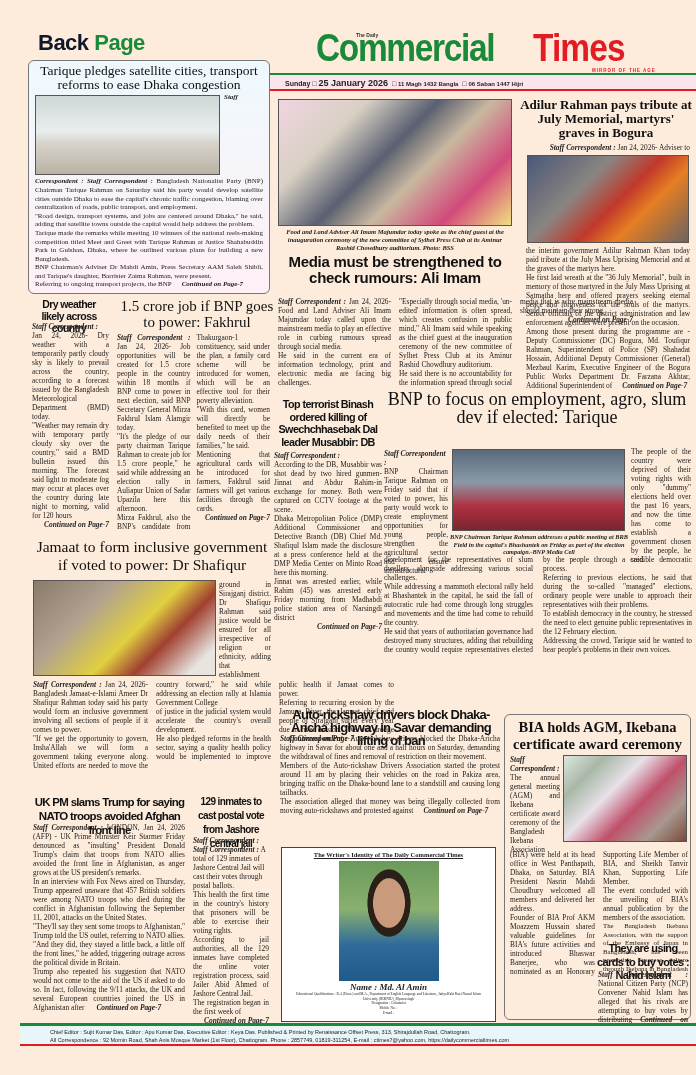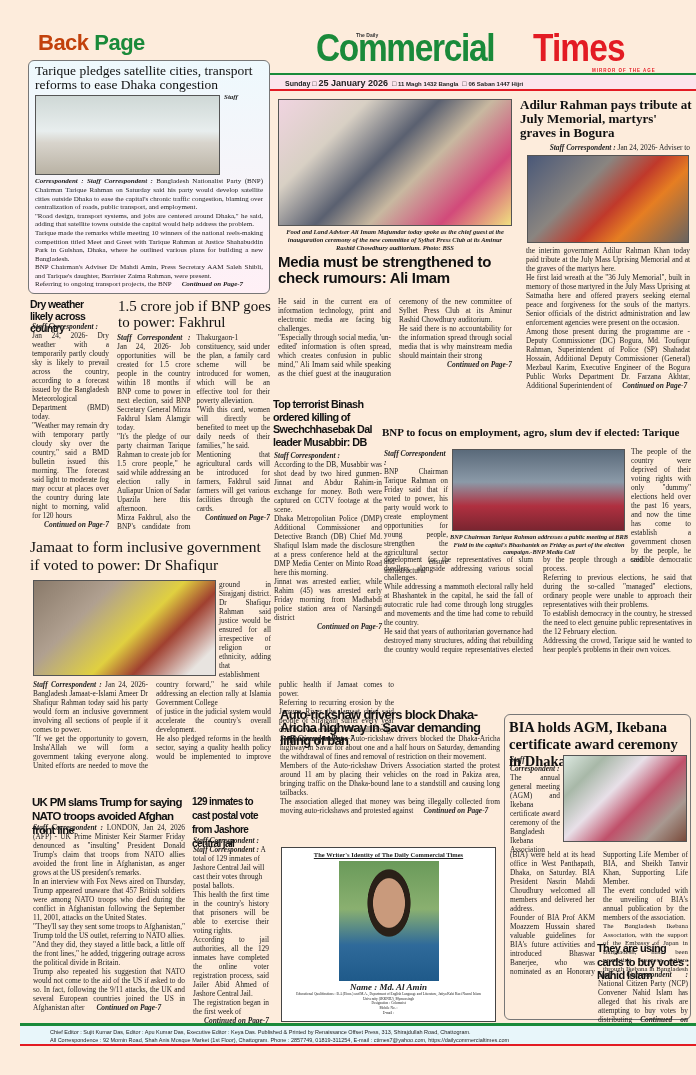--- a/index.html
+++ b/index.html
@@ -3,30 +3,30 @@
 <meta charset="utf-8">
 <style>
 *{box-sizing:border-box;margin:0;padding:0}
 body{width:696px;height:1075px;background:#fdecdc;font-family:"Liberation Serif",serif;color:#222;position:relative;overflow:hidden}
 .abs{position:absolute}
 .cond{font-family:"Liberation Sans",sans-serif;font-weight:bold;letter-spacing:-0.3px}
 p,.txt{font-size:7.4px;line-height:9px;text-align:justify}
 .by{font-style:italic;font-weight:bold}
 .cont{font-style:italic;font-weight:bold;float:right}
 .cont-inline{font-style:italic;font-weight:bold;margin-left:10px}
-h2{font-family:"Liberation Serif",serif;font-weight:normal;color:#111;line-height:1.05}
+h2{font-family:"Liberation Serif",serif;font-weight:normal;text-align:center;color:#111;line-height:1.05}
 .photo{background:linear-gradient(135deg,#8a8a8a,#c9c4bd 40%,#7a7268 70%,#b8a896);border:1px solid #555}
 .box{border:1px solid #777;border-radius:6px}
 .cols2{column-count:2;column-gap:8px}
 </style>
 </head>
 <body>
 
 <div class="abs" style="left:38px;top:30px;font-family:'Liberation Sans',sans-serif;font-weight:bold;font-size:22px;letter-spacing:-0.5px">
-  <span style="color:#c2410c">Back</span>
+  <span style="color:#0f172a">Back</span>
   <span style="color:#1a8a3a">Page</span>
 </div>
 <div class="abs" style="left:316px;top:28px;width:370px;height:48px">
   <span class="abs" style="left:40px;top:4px;font-family:'Liberation Sans',sans-serif;font-size:5px;font-weight:bold;color:#333">The Daily</span>
   <span class="abs" style="left:0;top:0;font-family:'Liberation Sans',sans-serif;font-weight:bold;font-size:38px;color:#1a8a3a;letter-spacing:-1.5px;line-height:40px;transform:scaleX(0.88);transform-origin:left">Commercial</span>
   <span class="abs" style="left:217px;top:0;font-family:'Liberation Sans',sans-serif;font-weight:bold;font-size:38px;color:#e31b23;letter-spacing:-1px;line-height:40px;transform:scaleX(0.88);transform-origin:left">Times</span>
   <span class="abs" style="left:276px;top:40px;font-family:'Liberation Sans',sans-serif;font-size:4.5px;font-weight:bold;color:#e31b23;letter-spacing:1px">MIRROR OF THE AGE</span>
 </div>
 <div class="abs" style="left:270px;top:73px;width:426px;height:2px;background:#1a8a3a"></div>
 <div class="abs" style="left:270px;top:75px;width:426px;height:16px;background:#fce4ec;border-bottom:2px solid #e31b23;font-family:'Liberation Sans',sans-serif;font-size:7px;font-weight:bold;line-height:16px;padding-left:15px;color:#222">
@@ -46,20 +46,21 @@
   <p style="font-size:7px;line-height:8.6px">"Road design, transport systems, and jobs are centered around Dhaka," he said, adding that satellite towns outside the capital would help address the problem.</p>
   <p style="font-size:7px;line-height:8.6px">Tarique made the remarks while meeting 10 winners of the national reels-making competition titled Meet and Greet with Tarique Rahman at Justice Shahabuddin Park in Gulshan, Dhaka, where he outlined various plans for building a new Bangladesh.</p>
   <p style="font-size:7px;line-height:8.6px">BNP Chairman's Adviser Dr Mahdi Amin, Press Secretary AAM Saleh Shibli, and Tarique's daughter, Barrister Zaima Rahman, were present.</p>
   <p style="font-size:7px;line-height:8.6px"><span>Referring to ongoing transport projects, the BNP</span><span class="cont-inline">Continued on Page-7</span></p>
 </div>
 
 <div class="abs photo" style="left:278px;top:99px;width:234px;height:127px;background:linear-gradient(135deg,#f0d4e0 0%,#d8d0c4 25%,#5a6070 45%,#c8b8a0 60%,#d24a7a 80%,#f0e080 100%)"></div>
 <div class="abs" style="left:278px;top:228px;width:234px;font-size:6.5px;line-height:8px;font-style:italic;font-weight:bold;text-align:center">Food and Land Adviser Ali Imam Majumdar today spoke as the chief guest at the inauguration ceremony of the new committee of Sylhet Press Club at its Aminur Rashid Chowdhury auditorium. Photo: BSS</div>
 <h2 class="abs cond" style="left:278px;top:254px;width:234px;font-size:15px;font-family:'Liberation Sans',sans-serif;font-weight:bold">Media must be strengthened to check rumours: Ali Imam</h2>
 <div class="abs cols2" style="left:278px;top:297px;width:234px;height:98px">
+  <p><span class="by">Staff Correspondent :</span> <span>Jan 24, 2026- Food and Land Adviser Ali Imam Majumdar today called upon the mainstream media to play an effective role in curbing rumours spread through social media.</span></p>
   <p>He said in the current era of information technology, print and electronic media are facing big challenges.</p>
   <p>"Especially through social media, 'un-edited' information is often spread, which creates confusion in public mind," Ali Imam said while speaking as the chief guest at the inauguration ceremony of the new committee of Sylhet Press Club at its Aminur Rashid Chowdhury auditorium.</p>
   <p>He said there is no accountability for the information spread through social media that is why mainstream media should maintain their strong</p>
   <p>
       <span class="cont">Continued on Page-7</span>
     </p>
 </div>
 
 <h2 class="abs" style="left:520px;top:98px;width:172px;font-size:13px;font-weight:bold;line-height:14px">Adilur Rahman pays tribute at July Memorial, martyrs' graves in Bogura</h2>
 <div class="abs photo" style="left:527px;top:155px;width:162px;height:88px;background:linear-gradient(135deg,#4a5878 0%,#8a8580 35%,#c0392b 55%,#e67e22 70%,#6a6460 100%)"></div>
@@ -92,21 +93,21 @@
 
 <h2 class="abs cond" style="left:273px;top:398px;width:110px;font-size:10.8px;line-height:12.5px;font-family:'Liberation Sans',sans-serif;font-weight:bold;letter-spacing:-0.6px">Top terrorist Binash ordered killing of Swechchhasebak Dal leader Musabbir: DB</h2>
 <div class="abs" style="left:274px;top:451px;width:108px">
   <p style="text-align:left"><span class="by">Staff Correspondent :</span></p>
   <p>According to the DB, Musabbir was shot dead by two hired gunmen-Jinnat and Abdur Rahim-in exchange for money. Both were captured on CCTV footage at the scene.</p>
   <p>Dhaka Metropolitan Police (DMP) Additional Commissioner and Detective Branch (DB) Chief Md. Shafiqul Islam made the disclosure at a press conference held at the DMP Media Center on Minto Road here this morning.</p>
   <p>Jinnat was arrested earlier, while Rahim (45) was arrested early Friday morning from Madhabdi police station area of Narsingdi district</p>
   <p style="text-align:right"><span class="by">Continued on Page-7</span></p>
 </div>
 
-<h2 class="abs" style="left:382px;top:423px;width:310px;font-size:11px;line-height:18px;font-weight:bold">BNP to focus on employment, agro, slum dev if elected: Tarique</h2>
+<h2 class="abs" style="left:382px;top:390px;width:310px;font-size:18px;line-height:18px;font-weight:normal">BNP to focus on employment, agro, slum dev if elected: Tarique</h2>
 <div class="abs" style="left:384px;top:449px;width:64px">
   <p style="text-align:left"><span class="by">Staff Correspondent :</span></p>
   <p>BNP Chairman Tarique Rahman on Friday said that if voted to power, his party would work to create employment opportunities for young people, strengthen the agricultural sector and ensure infrastructural</p>
 </div>
 <div class="abs photo" style="left:452px;top:449px;width:173px;height:82px;background:linear-gradient(180deg,#5a6a7a 0%,#8b9aa8 40%,#b03040 70%,#7a2530 100%)"></div>
 <div class="abs" style="left:450px;top:533px;width:178px;font-size:6.3px;line-height:7.6px;font-style:italic;font-weight:bold;text-align:center">BNP Chairman Tarique Rahman addresses a public meeting at BRB Field in the capital's Bhashantek on Friday as part of the election campaign.-BNP Media Cell</div>
 <div class="abs" style="left:631px;top:447px;width:60px;font-size:7.4px;line-height:9px;text-align:justify">The people of the country were deprived of their voting rights with only "dummy" elections held over the past 16 years, and now the time has come to establish a government chosen by the people, he said.</div>
 <div class="abs cols2" style="left:384px;top:555px;width:308px;height:110px;column-gap:10px">
   <p>development for the representatives of slum dwellers, alongside addressing various social challenges.</p>
   <p>While addressing a mammoth electoral rally held at Bhashantek in the capital, he said the fall of autocratic rule had come through long struggles and movements and the time had come to rebuild the country.</p>

